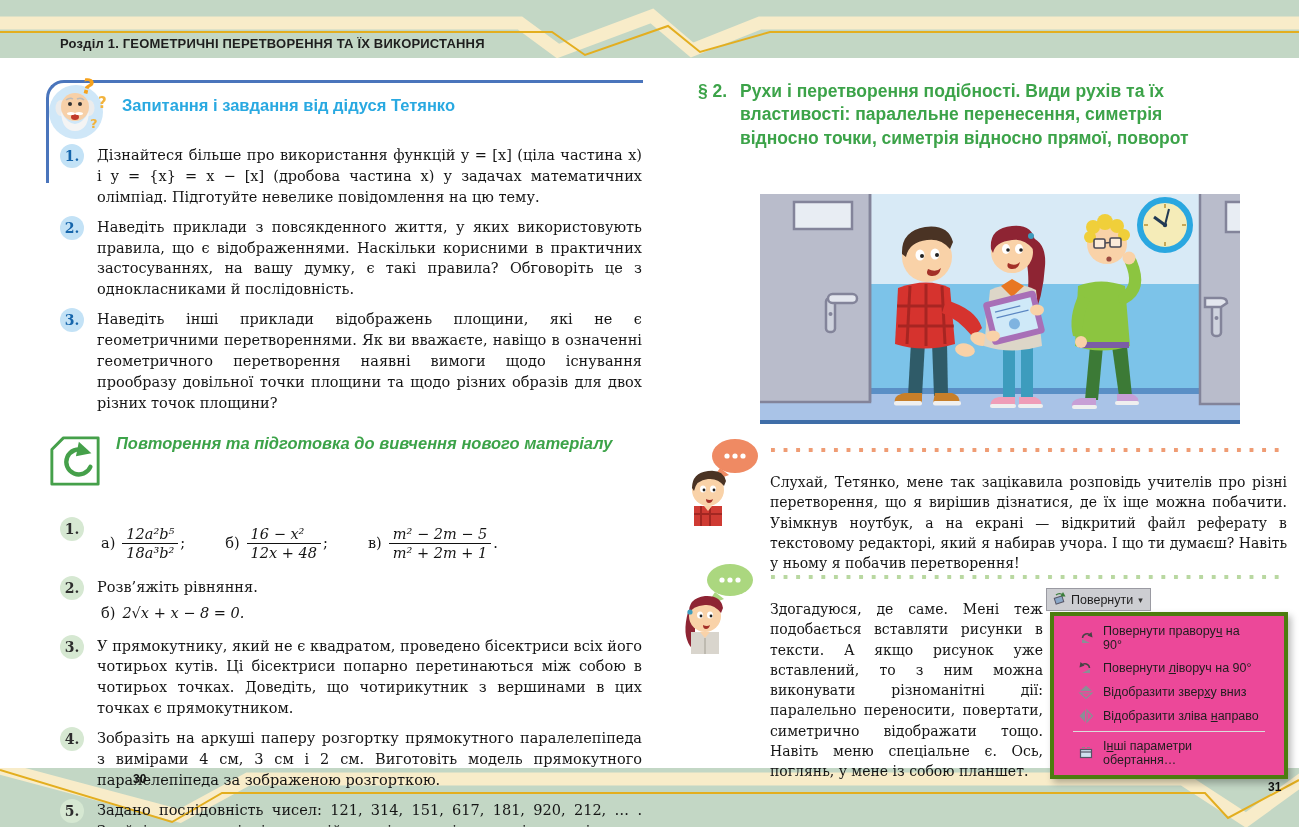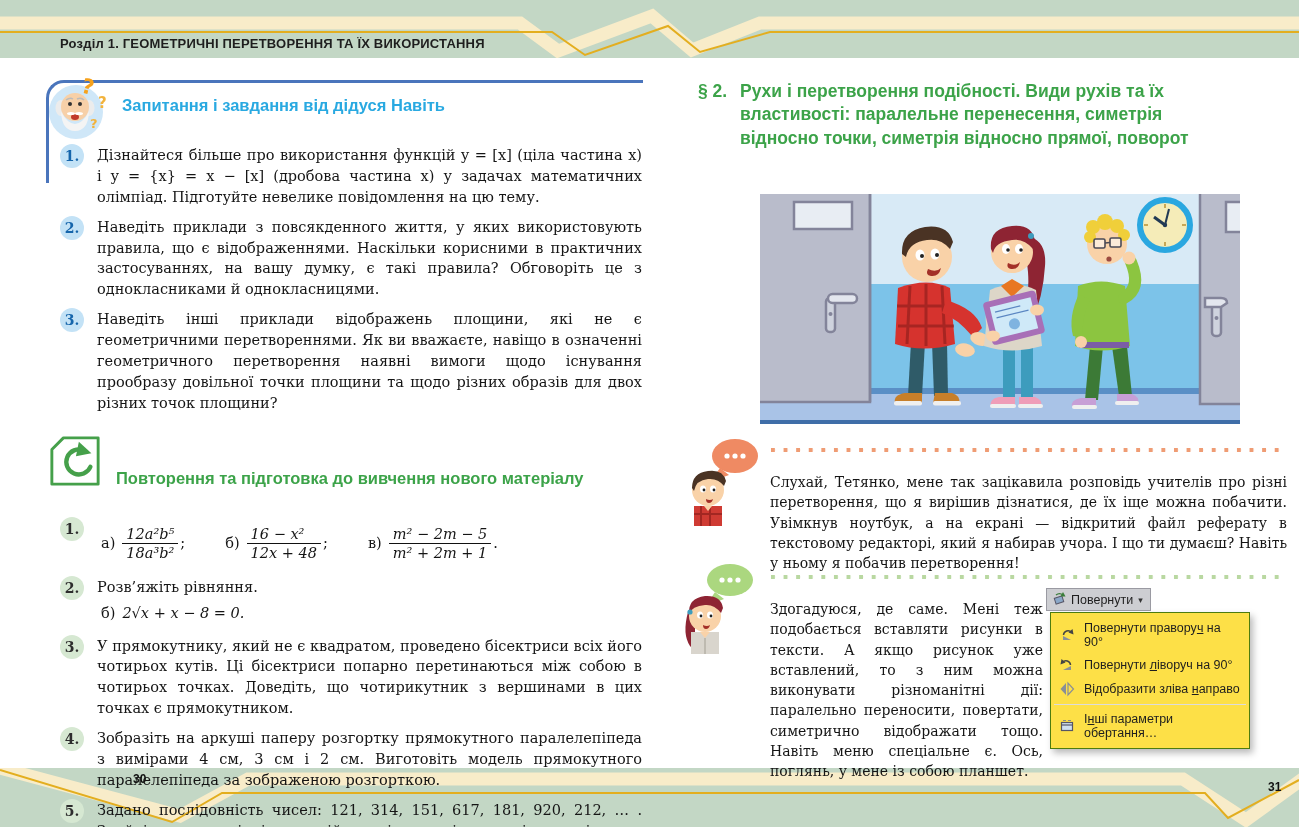--- a/index.html
+++ b/index.html
@@ -23,21 +23,21 @@
   .grandpa{position:absolute;left:-14px;top:2px;}
   .sec1-title{position:relative;margin:12px 0 0 62px;font-family:"Liberation Sans",sans-serif;
           font-weight:bold;font-size:16.5px;color:#29a9e1;}
   .items{margin-top:30px;}
   .item{display:flex;margin-bottom:9px;}
   .badge{flex:none;width:24px;height:24px;border-radius:50%;text-align:center;line-height:24px;
           font-weight:bold;font-size:14px;margin-right:13px;margin-top:-1px;}
   .badge.blue{background:#c3e2f6;color:#1565ab;}
   .badge.green{background:#d6e8d2;color:#2d2d2d;}
   .item .txt{flex:1;text-align:justify;font-size:14.5px;line-height:1.44;margin:0;}
-  .sec2-head{display:flex;align-items:flex-end;margin:20px 0 12px -12px;}
+  .sec2-head{display:flex;align-items:flex-start;margin:20px 0 12px -12px;font-style:italic;}
   .sec2-title{font-family:"Liberation Sans",sans-serif;font-weight:bold;font-size:16.5px;
           color:#3ca349;margin-left:14px;}
   .fracrow{display:flex;gap:40px;margin:8px 0 6px 4px;font-size:14.5px;font-style:italic;align-items:center;}
   .fracrow .plab,.subrow .plab{font-style:normal;margin-right:7px;}
   .frac{display:inline-block;text-align:left;vertical-align:middle;line-height:1.15;}
   .frac .fnum{display:block;border-bottom:1.2px solid #111;padding:0 4px 1px;}
   .frac .fden{display:block;padding:1px 4px 0;}
   .ftail{font-style:normal;margin-left:2px;}
   .subrow{display:flex;margin:5px 0 3px 4px;font-size:14.5px;font-style:italic;}
   .subrow .sp1{width:268px;}
@@ -59,22 +59,22 @@
   .dlg1-text{position:absolute;left:92px;top:388px;width:517px;}
   .dlg2-avatar{position:absolute;left:0px;top:490px;}
   .dlg2-dots{position:absolute;left:92px;top:503px;width:517px;}
   .dlg2-text{position:absolute;left:92px;top:515px;width:273px;}
   
   .menu-block{position:absolute;left:368px;top:518px;width:242px;
           font-family:"Liberation Sans",sans-serif;color:#1e1e1e;}
   .word-btn{display:inline-flex;align-items:center;gap:5px;background:#cdced2;
           border:1px solid #9a9aa2;font-size:12.5px;padding:2px 7px 2px 5px;cursor:default;}
   .word-btn .caret{font-size:9px;color:#333;}
-  .word-menu{margin-top:1px;margin-left:4px;background:#fde047;border:1px solid #4d7c0f;
-          box-shadow:3px 4px 7px rgba(0,0,0,.28);width:198px;padding:4px 0;}
+  .word-menu{margin-top:1px;margin-left:4px;background:#ec4899;border:4px solid #4d7c0f;
+          box-shadow:3px 4px 7px rgba(0,0,0,.28);width:198px;padding:4px 16px;}
   .word-mi{display:flex;align-items:center;gap:9px;padding:4px 8px;font-size:12.5px;}
   .word-mi .mico{flex:none;width:16px;height:16px;}
   .word-sep{border-top:1px solid #dcdcdc;margin:3px 3px;}
   u{text-decoration:underline;}
 </style>
 </head>
 <body>
 
 <div class="spread">
 
@@ -114,32 +114,32 @@
           <path d="M15,40 q1,19 14,19 q13,0 14,-19 q-7,12 -14,12 q-7,0 -14,-12 z" fill="#f4f4f4"></path>
           <circle cx="24" cy="32" r="2" fill="#333"></circle>
             <circle cx="34" cy="32" r="2" fill="#333"></circle>
           <path d="M20,28 q4,-3 7,-1" stroke="#bbb" stroke-width="1.5" fill="none"></path>
           <path d="M31,27 q4,-2 7,1" stroke="#bbb" stroke-width="1.5" fill="none"></path>
           <ellipse cx="29" cy="45" rx="4" ry="3" fill="#c0392b"></ellipse>
           <ellipse cx="25" cy="41.5" rx="4" ry="1.6" fill="#fff"></ellipse>
           <ellipse cx="33" cy="41.5" rx="4" ry="1.6" fill="#fff"></ellipse>
         </svg>
       </div>
-      <div class="sec1-title">Запитання і завдання від дідуся Навіть</div>
+      <div class="sec1-title">Запитання і завдання від дідуся Тетянко</div>
       <div class="items" id="q-items">
           <div class="item">
             <span class="badge blue">1.</span>
             <div class="txt">
               <div>Дізнайтеся більше про використання функцій y = [x] (ціла частина x) і y = {x} = x − [x] (дробова частина x) у задачах математичних олімпіад. Підготуйте невелике повідомлення на цю тему.</div>
             </div>
           </div>
           <div class="item">
             <span class="badge blue">2.</span>
             <div class="txt">
-              <div>Наведіть приклади з повсякденного життя, у яких використовують правила, що є відображеннями. Наскільки корисними в практичних застосуваннях, на вашу думку, є такі правила? Обговоріть це з однокласниками й однокласницями.</div>
+              <div>Наведіть приклади з повсякденного життя, у яких використовують правила, що є відображеннями. Наскільки корисними в практичних застосуваннях, на вашу думку, є такі правила? Обговоріть це з однокласниками й послідовність.</div>
             </div>
           </div>
           <div class="item">
             <span class="badge blue">3.</span>
             <div class="txt">
               <div>Наведіть інші приклади відображень площини, які не є геометричними перетвореннями. Як ви вважаєте, навіщо в означенні геометричного перетворення наявні вимоги щодо існування прообразу довільної точки площини та щодо різних образів для двох різних точок площини?</div>
             </div>
           </div>
         </div>
     </div>
@@ -401,20 +401,27 @@
           <div class="word-mi">
             <span class="mico"><svg width="16" height="16" viewBox="0 0 16 16">
                 <polygon points="12,9 4,13 12,13" fill="#8a8f96"></polygon>
                 <path d="M11.5,8 a4.5,4.5 0 0 0 -8,-2.5" fill="none" stroke="#444" stroke-width="1.5"></path>
                 <polygon points="2.5,2 1.5,7.5 6.5,5.5" fill="#444"></polygon>
               </svg></span>
             <span>Повернути <u>л</u>іворуч на 90°</span>
           </div>
           <div class="word-mi">
             <span class="mico"><svg width="16" height="16" viewBox="0 0 16 16">
+                <polygon points="2,7 14,7 8,1.5" fill="#8a8f96"></polygon>
+                <polygon points="2,9 14,9 8,14.5" fill="none" stroke="#8a8f96" stroke-width="1.2"></polygon>
+              </svg></span>
+            <span>Відобразити звер<u>х</u>у вниз</span>
+          </div>
+          <div class="word-mi">
+            <span class="mico"><svg width="16" height="16" viewBox="0 0 16 16">
                 <polygon points="7,2 7,14 1.5,8" fill="#8a8f96"></polygon>
                 <polygon points="9,2 9,14 14.5,8" fill="none" stroke="#8a8f96" stroke-width="1.2"></polygon>
               </svg></span>
             <span>Відобразити зліва <u>н</u>аправо</span>
           </div>
           <div class="word-sep"></div>
           <div class="word-mi">
             <span class="mico"><svg width="16" height="16" viewBox="0 0 16 16">
                 <rect x="2.5" y="4.5" width="11" height="8" fill="#cfe0ef" stroke="#556" stroke-width="1.2"></rect>
                 <line x1="2.5" y1="7" x2="13.5" y2="7" stroke="#556" stroke-width="1.2"></line>

